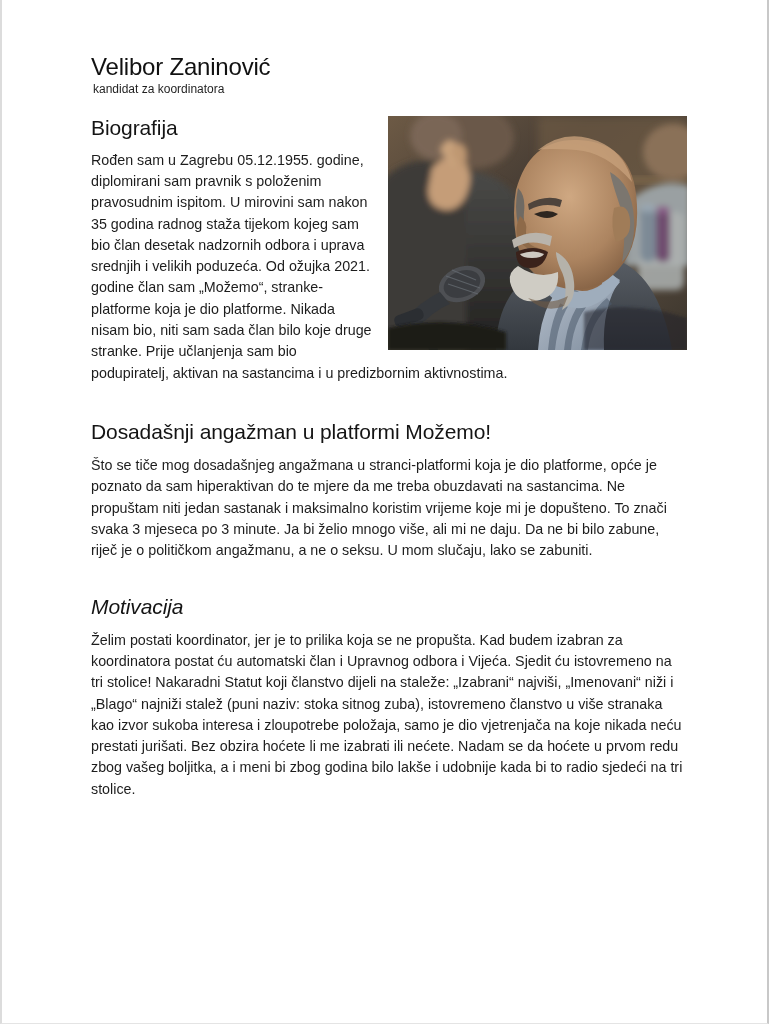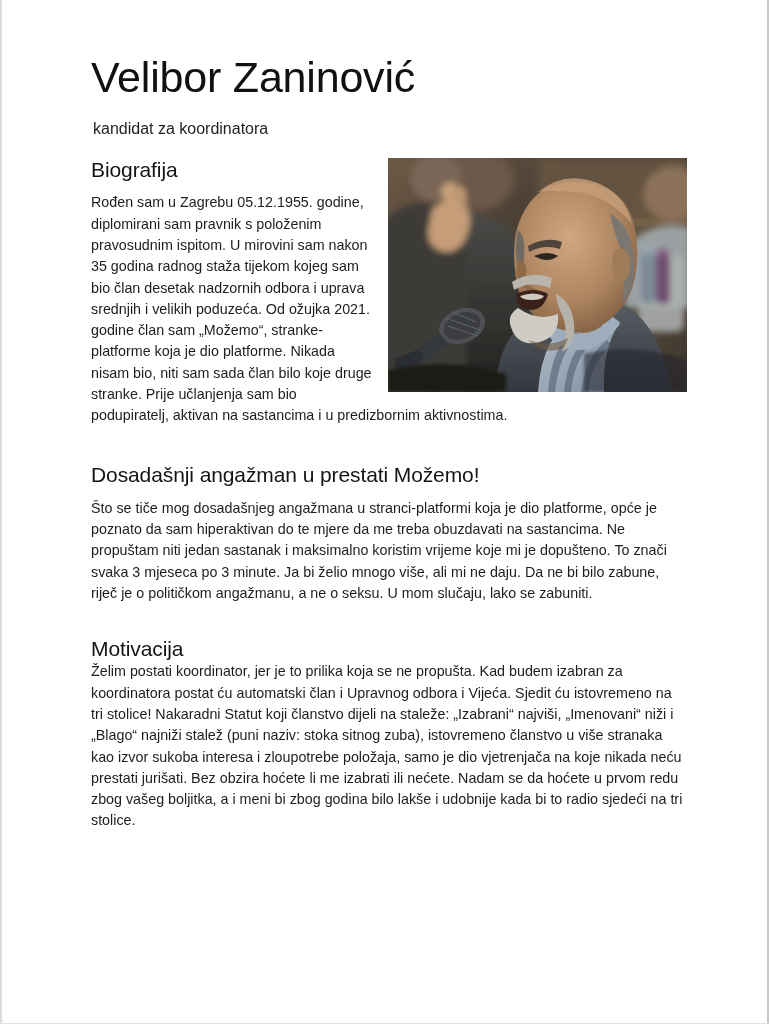--- a/index.html
+++ b/index.html
@@ -28,31 +28,31 @@
 
   .content {
     position: absolute;
     left: 89px;
     top: 54px;
     width: 596px;
   }
 
   
   .doc-title {
-    font-size: 43px;
+    font-size: 24px;
     font-weight: normal;
     line-height: 1.08;
     letter-spacing: -0.2px;
     margin: 0;
     color: #111111;
   }
   .doc-subtitle {
-    font-size: 16px;
+    font-size: 12px;
     line-height: 1.3;
-    margin: 19px 0 0 2px;
+    margin: 2px 0 0 2px;
     color: #1f1f1f;
   }
 
   
   .photo-frame {
     float: right;
     width: 299px;
     height: 234px;
     margin: 0 0 10px 16px;
     position: relative;
@@ -84,21 +84,21 @@
     text-align: left;
   }
 
   .block-bio { margin-top: 18px; }
   .block-bio .section-heading { margin-bottom: 10px; }
 
   .block-anga { margin-top: 36px; clear: both; }
   .block-anga .section-heading { margin-bottom: 11px; }
 
   .block-moti { margin-top: 33px; }
-  .block-moti .section-heading { margin-bottom: 0; }
+  .block-moti .section-heading { margin-bottom: 11px; font-style: italic; }
 
   .flow-wrap { overflow: hidden; }
 </style>
 </head>
 <body>
 
 <div class="page">
   <div class="content">
 
     <h1 class="doc-title">Velibor Zaninović</h1>
@@ -226,21 +226,21 @@
           <path d="M0 212 q60 -14 118 4 l0 18 l-118 0 z" fill="#1c1b19" filter="url(#blurSoft)"></path>
           <path d="M196 196 q50 -12 103 6 l0 32 l-103 0 z" fill="#20242a" opacity="0.55" filter="url(#blurSoft)"></path>
         </svg>
       </div>
 
       <h2 class="section-heading">Biografija</h2>
       <p class="body-text">Rođen sam u Zagrebu 05.12.1955. godine, diplomirani sam pravnik s položenim pravosudnim ispitom. U mirovini sam nakon 35 godina radnog staža tijekom kojeg sam bio član desetak nadzornih odbora i uprava srednjih i velikih poduzeća. Od ožujka 2021. godine član sam „Možemo“, stranke-platforme koja je dio platforme. Nikada nisam bio, niti sam sada član bilo koje druge stranke. Prije učlanjenja sam bio podupiratelj, aktivan na sastancima i u predizbornim aktivnostima.</p>
     </div>
 
     <div class="block-anga">
-      <h2 class="section-heading">Dosadašnji angažman u prestati Možemo!</h2>
+      <h2 class="section-heading">Dosadašnji angažman u platformi Možemo!</h2>
       <p class="body-text">Što se tiče mog dosadašnjeg angažmana u stranci-platformi koja je dio platforme, opće je poznato da sam hiperaktivan do te mjere da me treba obuzdavati na sastancima. Ne propuštam niti jedan sastanak i maksimalno koristim vrijeme koje mi je dopušteno. To znači svaka 3 mjeseca po 3 minute. Ja bi želio mnogo više, ali mi ne daju. Da ne bi bilo zabune, riječ je o političkom angažmanu, a ne o seksu. U mom slučaju, lako se zabuniti.</p>
     </div>
 
     <div class="block-moti">
       <h2 class="section-heading">Motivacija</h2>
       <p class="body-text">Želim postati koordinator, jer je to prilika koja se ne propušta. Kad budem izabran za koordinatora postat ću automatski član i Upravnog odbora i Vijeća. Sjedit ću istovremeno na tri stolice! Nakaradni Statut koji članstvo dijeli na staleže: „Izabrani“ najviši, „Imenovani“ niži i „Blago“ najniži stalež (puni naziv: stoka sitnog zuba), istovremeno članstvo u više stranaka kao izvor sukoba interesa i zloupotrebe položaja, samo je dio vjetrenjača na koje nikada neću prestati jurišati. Bez obzira hoćete li me izabrati ili nećete. Nadam se da hoćete u prvom redu zbog vašeg boljitka, a i meni bi zbog godina bilo lakše i udobnije kada bi to radio sjedeći na tri stolice.</p>
     </div>
 
   </div>
 </div>

